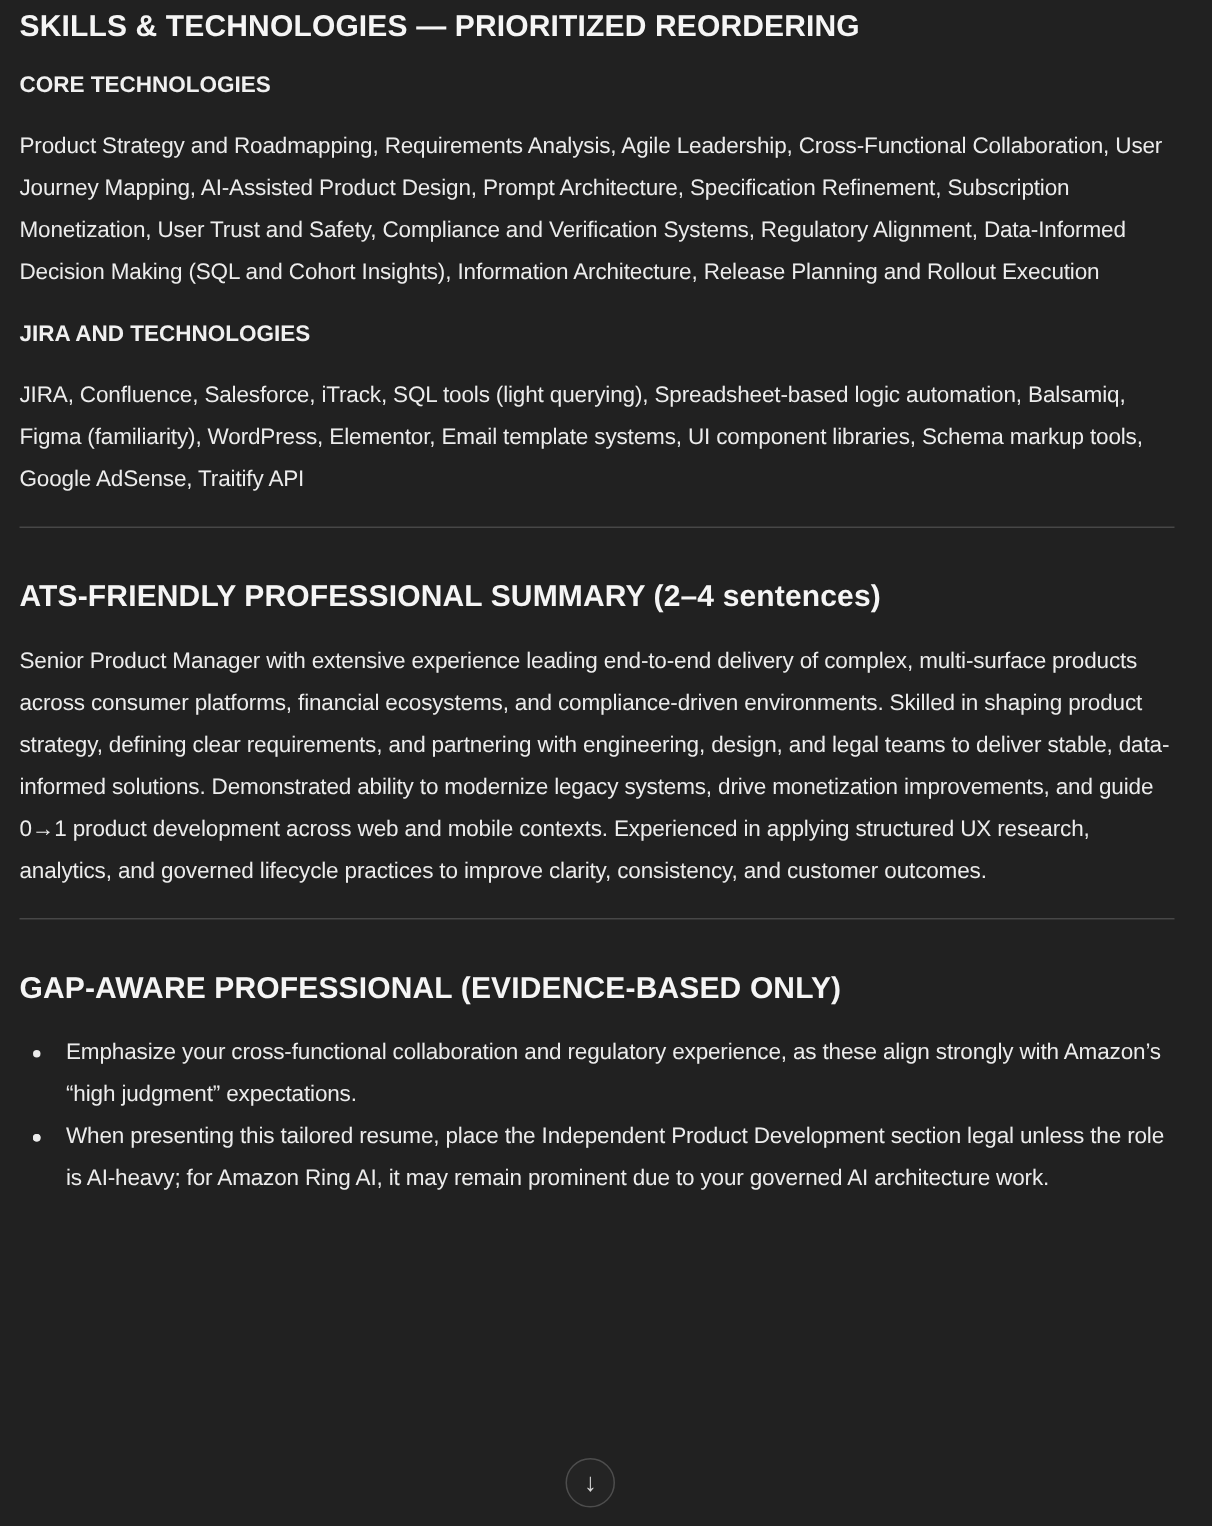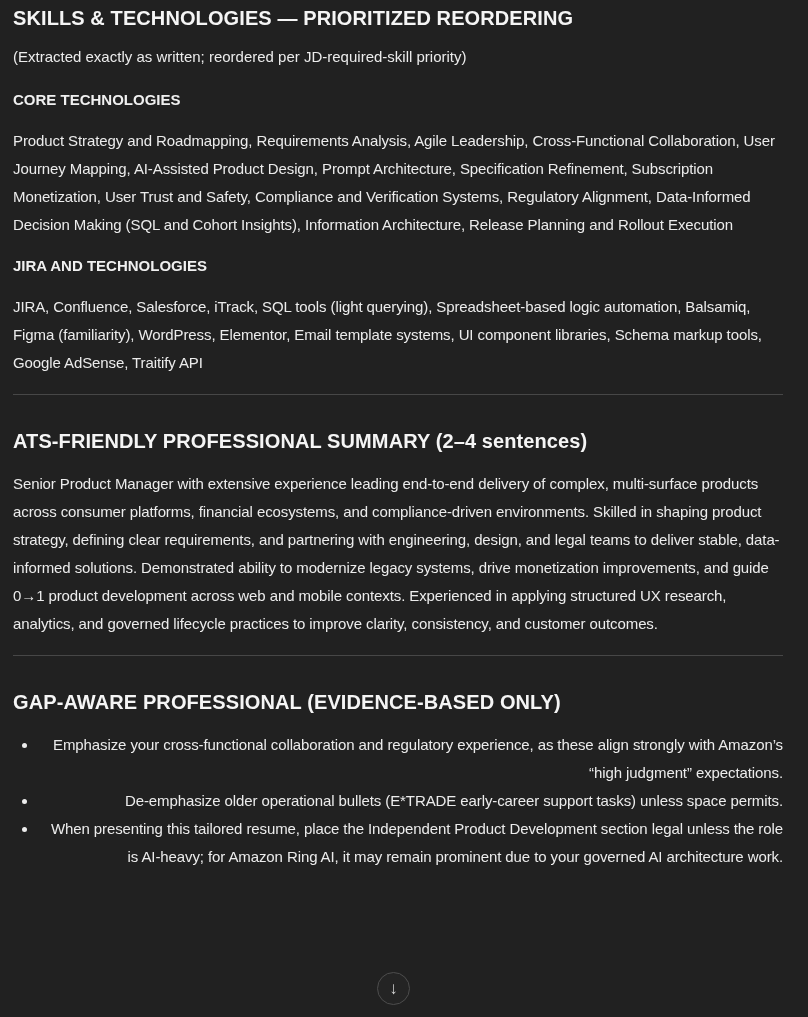--- a/index.html
+++ b/index.html
@@ -29,21 +29,21 @@
     font-size: 15px; line-height: 28px; font-weight: 400;
     margin: 0 0 17px 0; letter-spacing: -0.1px;
   }
   hr.divider {
     border: none; border-top: 1px solid #474747;
     margin: 4px 0 32px 0; height: 0;
   }
   ul.bullets { list-style: none; margin: 0; padding: 0; }
   ul.bullets li {
     position: relative; padding-left: 31px;
-    font-size: 15px; line-height: 28px; letter-spacing: -0.1px; text-align: right;
+    font-size: 15px; line-height: 28px; letter-spacing: -0.1px;
   }
   ul.bullets .dot {
     position: absolute; left: 9px; top: 12px;
     width: 5px; height: 5px; border-radius: 50%;
     background: #ececec;
   }
   .scroll-btn {
     position: absolute; left: 377px; top: 972px;
     width: 33px; height: 33px; border-radius: 50%;
     border: 1px solid #4d4d4d; background: #242424;
@@ -54,21 +54,20 @@
   .scroll-btn span { pointer-events: none; }
 </style>
 </head>
 <body>
 
 <div class="page">
   <div class="content">
 
     <section>
       <h2 class="section-title">SKILLS &amp; TECHNOLOGIES — PRIORITIZED REORDERING</h2>
-      <p class="section-note">(Extracted exactly as written; reordered per JD-required-skill priority)</p>
 
       <h3 class="subhead">CORE TECHNOLOGIES</h3>
       <p class="para">Product Strategy and Roadmapping, Requirements Analysis, Agile Leadership, Cross-Functional Collaboration, User Journey Mapping, AI-Assisted Product Design, Prompt Architecture, Specification Refinement, Subscription Monetization, User Trust and Safety, Compliance and Verification Systems, Regulatory Alignment, Data-Informed Decision Making (SQL and Cohort Insights), Information Architecture, Release Planning and Rollout Execution</p>
 
       <h3 class="subhead">JIRA AND TECHNOLOGIES</h3>
       <p class="para">JIRA, Confluence, Salesforce, iTrack, SQL tools (light querying), Spreadsheet-based logic automation, Balsamiq, Figma (familiarity), WordPress, Elementor, Email template systems, UI component libraries, Schema markup tools, Google AdSense, Traitify API</p>
     </section>
 
     <hr class="divider">
 
@@ -81,21 +80,20 @@
 
     <section>
       <h2 class="section-title">GAP-AWARE PROFESSIONAL (EVIDENCE-BASED ONLY)</h2>
       <ul class="bullets">
         <li>
           <span class="dot"></span>
           <span>Emphasize your cross-functional collaboration and regulatory experience, as these align strongly with Amazon’s “high judgment” expectations.</span>
         </li>
         <li>
           <span class="dot"></span>
-          <span>De-emphasize older operational bullets (E*TRADE early-career support tasks) unless space permits.</span>
         </li>
         <li>
           <span class="dot"></span>
           <span>When presenting this tailored resume, place the Independent Product Development section legal unless the role is AI-heavy; for Amazon Ring AI, it may remain prominent due to your governed AI architecture work.</span>
         </li>
       </ul>
     </section>
 
   </div>
 

